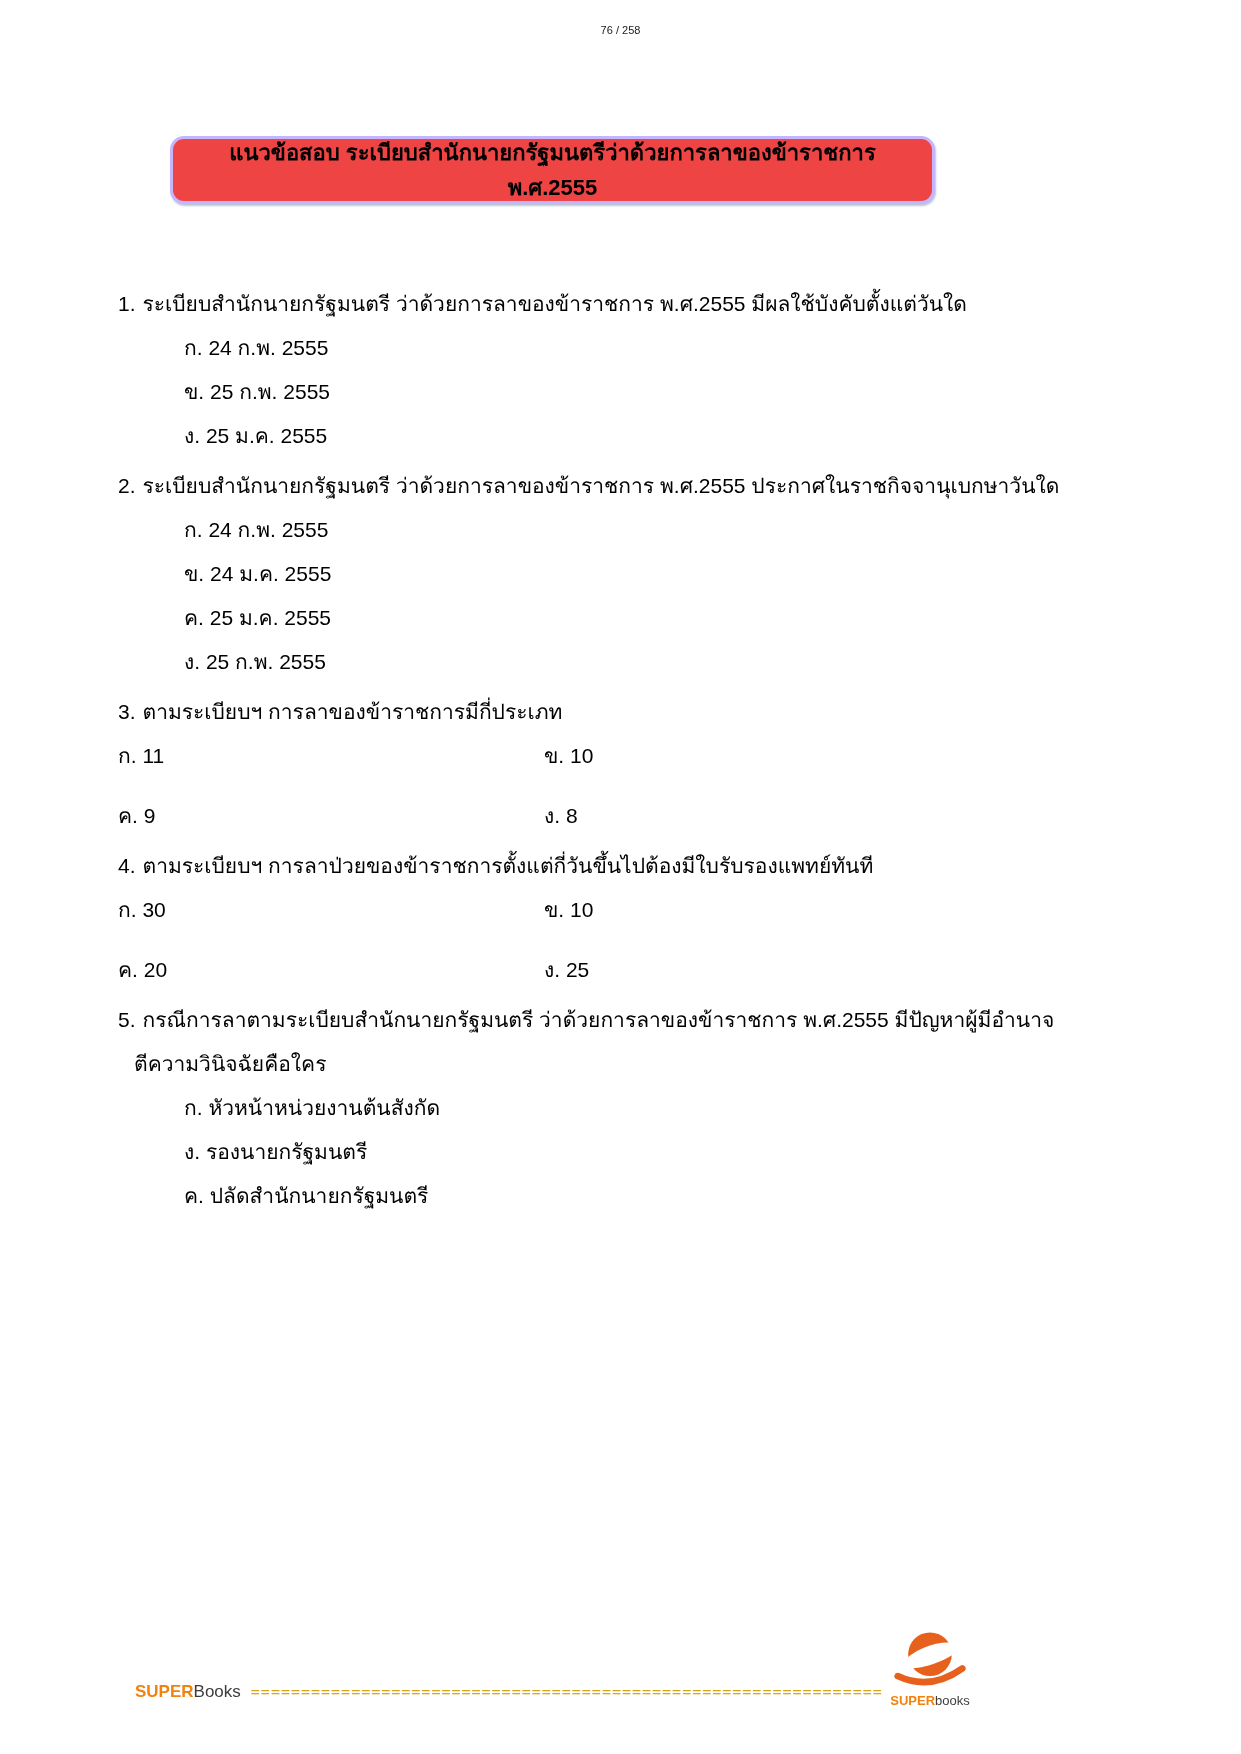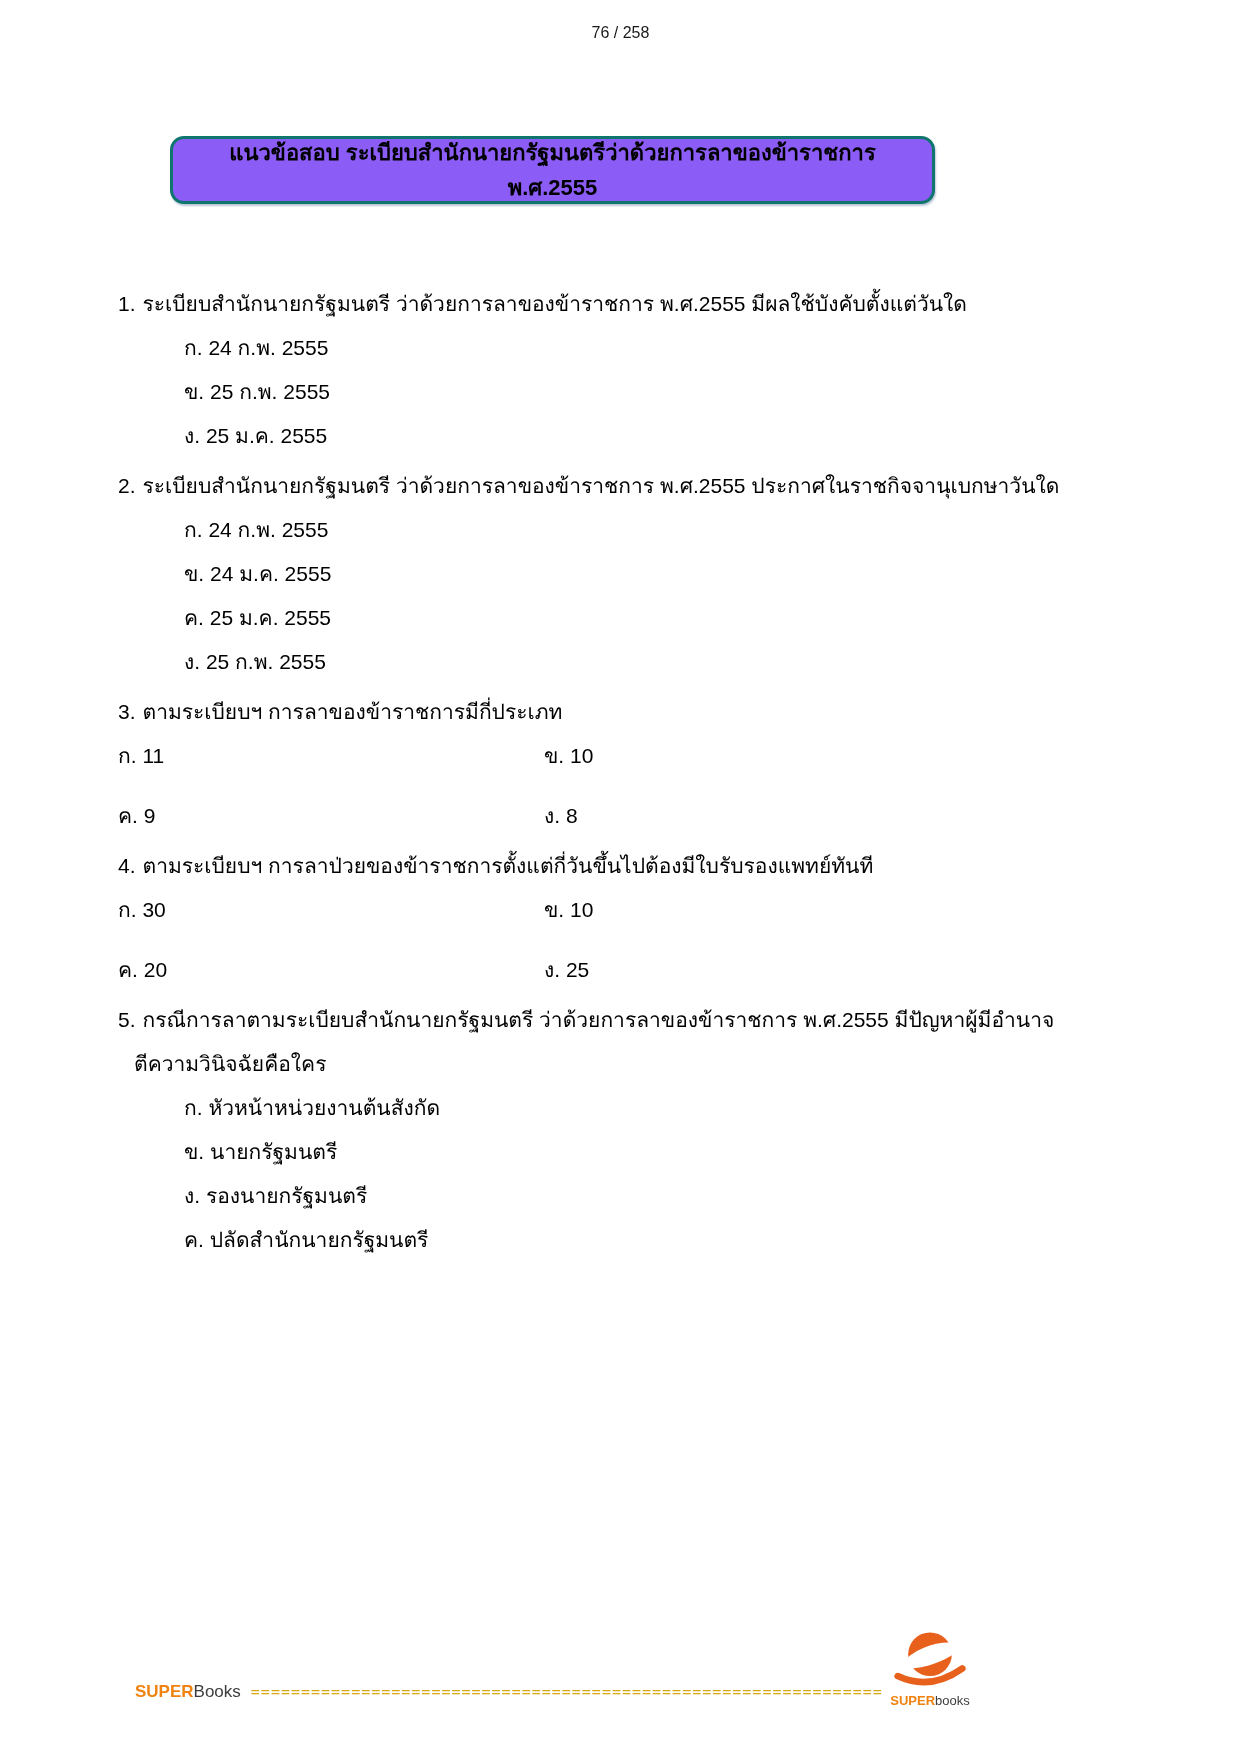--- a/index.html
+++ b/index.html
@@ -13,32 +13,32 @@
     font-family: "Liberation Sans", "DejaVu Sans", sans-serif;
     color: #000000;
     overflow: hidden;
   }
   .page-number {
     position: absolute;
     top: 24px;
     left: 0;
     width: 100%;
     text-align: center;
-    font-size: 16px;
+    font-size: 11px;
     color: #1a1a1a;
   }
   .header-box {
     position: absolute;
     left: 170px;
     top: 136px;
     width: 765px;
     height: 68px;
-    border: 3px solid #0f766e;
+    border: 3px solid #c4b5fd;
     border-radius: 14px;
-    background: #8b5cf6;
+    background: #ef4444;
     box-shadow: 1px 2px 2px rgba(60,90,140,0.35);
     display: flex;
     align-items: center;
     justify-content: flex-end;
   }
   .header-title {
     font-size: 22px;
     font-weight: bold;
     color: #000000;
     text-align: center;
@@ -151,21 +151,20 @@
       </div>
     </div>
 
     <div class="question">
       <div class="q-line">
         <span>5.</span><span class="qt">กรณีการลาตามระเบียบสำนักนายกรัฐมนตรี ว่าด้วยการลาของข้าราชการ พ.ศ.2555 มีปัญหาผู้มีอำนาจ</span>
       </div>
       <div class="q-line q-line2">ตีความวินิจฉัยคือใคร</div>
       <div class="choices-stacked">
         <div class="choice">ก. หัวหน้าหน่วยงานต้นสังกัด</div>
-        <div class="choice">ข. นายกรัฐมนตรี</div>
         <div class="choice">ง. รองนายกรัฐมนตรี</div>
         <div class="choice">ค. ปลัดสำนักนายกรัฐมนตรี</div>
       </div>
     </div>
 
   </div>
 
   <div class="footer-row">
     <span class="brand-left">
       <span class="orange">SUPER</span><span class="dark">Books</span>

